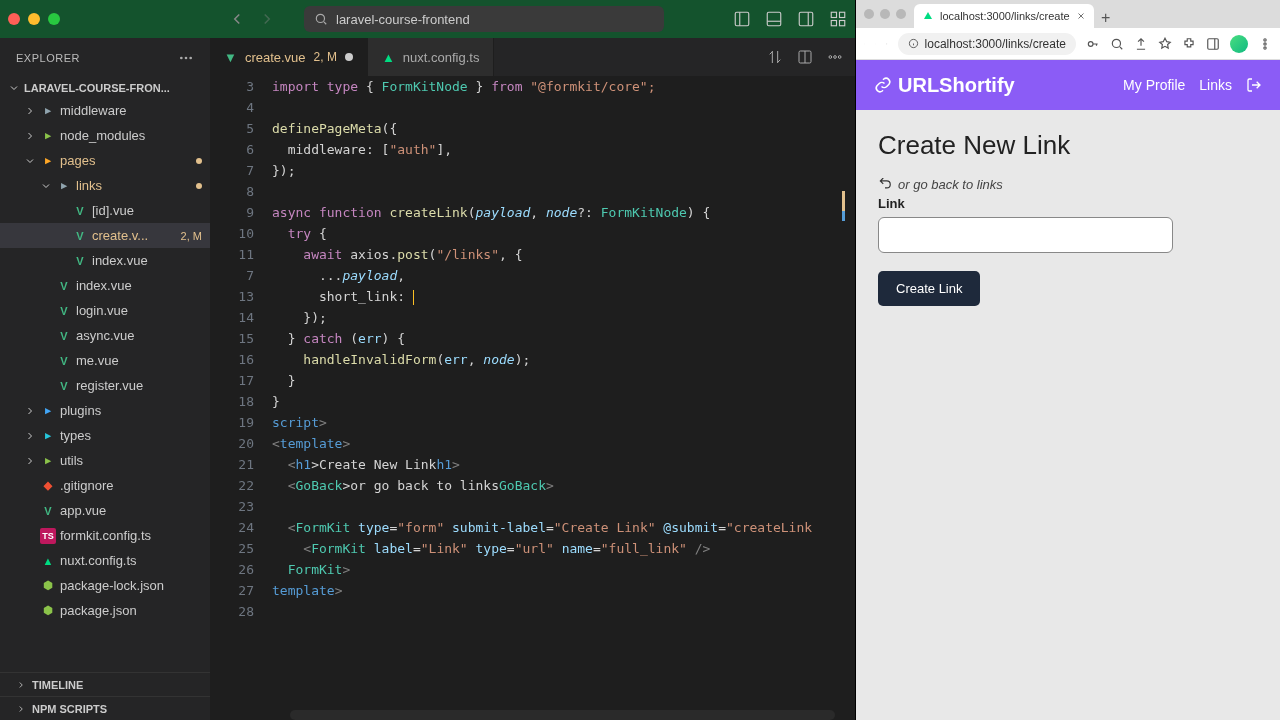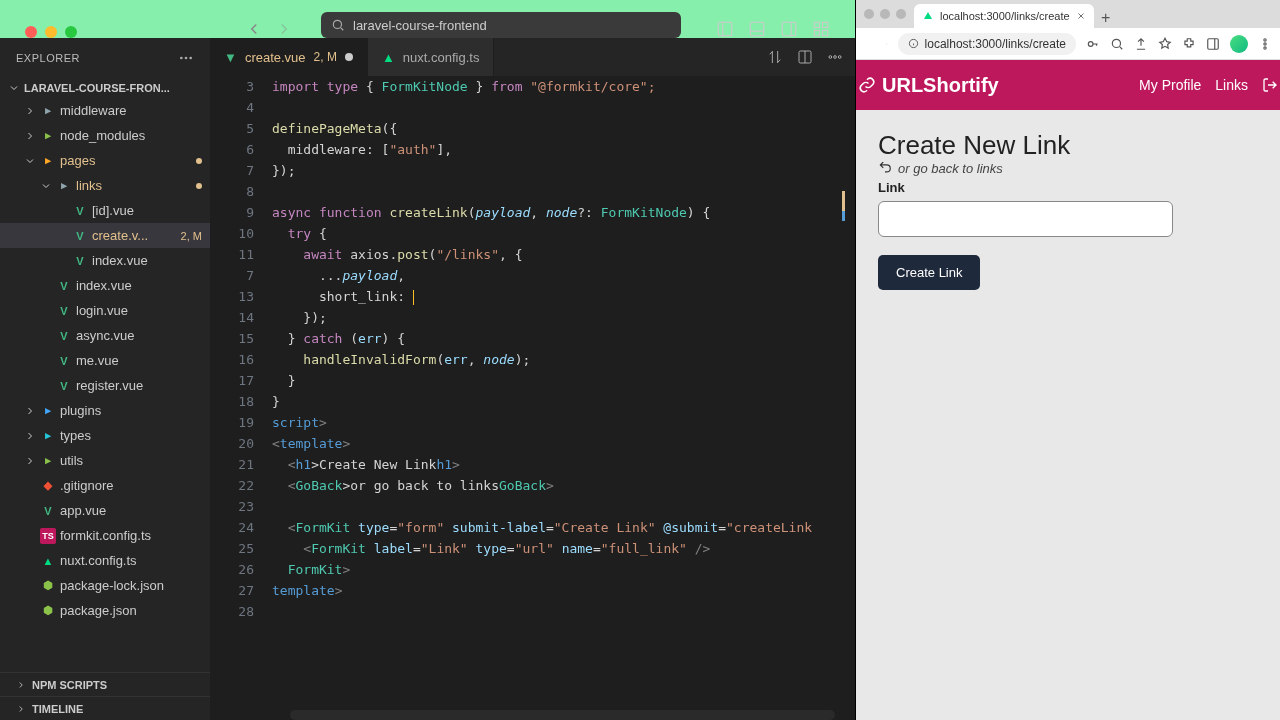--- a/index.html
+++ b/index.html
@@ -1,18 +1,18 @@
 <!DOCTYPE html>
 <html><head>
 <meta charset="utf-8">
 <style>
 * { margin: 0; padding: 0; box-sizing: border-box; }
 body { font-family: -apple-system, BlinkMacSystemFont, 'Segoe UI', sans-serif; width: 1280px; height: 720px; display: flex; overflow: hidden; background: #1e1e1e; }
 .vscode { width: 855px; height: 720px; display: flex; flex-direction: column; background: #1e1e1e; }
-.titlebar { height: 38px; background: #86efac; display: flex; align-items: flex-end; padding: 0 25px; gap: 8px; }
+.titlebar { height: 38px; background: #14532d; display: flex; align-items: center; padding: 0 8px; gap: 8px; }
 .traffic { display: flex; gap: 8px; }
 .traffic span { width: 12px; height: 12px; border-radius: 50%; }
 .tr-red { background: #ff5f57; } .tr-yel { background: #febc2e; } .tr-grn { background: #28c840; }
 .nav-arrows { display: flex; gap: 12px; margin-left: 160px; }
 .nav-arrows svg { width: 18px; height: 18px; stroke: #888; fill: none; stroke-width: 2; }
 .searchbar { flex: 1; max-width: 360px; margin-left: 20px; height: 26px; background: #3a3a3a; border-radius: 6px; display: flex; align-items: center; padding: 0 10px; gap: 8px; color: #ccc; font-size: 13px; }
 .searchbar svg { width: 14px; height: 14px; stroke: #aaa; fill: none; stroke-width: 2; }
 .titlebar-right { margin-left: auto; display: flex; gap: 14px; }
 .titlebar-right svg { width: 18px; height: 18px; stroke: #ccc; fill: none; stroke-width: 1.5; }
 .vscode-body { flex: 1; display: flex; overflow: hidden; }
@@ -59,28 +59,28 @@
 .chrome-tab { background: #fff; height: 24px; border-radius: 6px 6px 0 0; display: flex; align-items: center; padding: 0 8px; gap: 6px; font-size: 11px; color: #333; min-width: 140px; }
 .chrome-tab svg.fav { width: 12px; height: 12px; }
 .chrome-tab .tabx { width: 10px; height: 10px; stroke: #555; stroke-width: 2; margin-left: auto; }
 .chrome-newtab { width: 20px; height: 20px; display:flex;align-items:center;justify-content:center; color:#555; font-size:16px; }
 .chrome-addrbar { height: 32px; background: #fff; display: flex; align-items: center; padding: 0 8px; gap: 10px; border-bottom: 1px solid #ddd; }
 .chrome-addrbar svg { width: 14px; height: 14px; stroke: #555; fill: none; stroke-width: 2; }
 .url-field { flex: 1; background: #f1f1f1; height: 22px; border-radius: 11px; display: flex; align-items: center; padding: 0 10px; gap: 6px; font-size: 12px; color: #333; }
 .url-field svg { width: 11px; height: 11px; }
 .addr-right { display: flex; gap: 10px; align-items: center; }
 .avatar-dot { width: 18px; height: 18px; border-radius: 50%; background: linear-gradient(135deg,#4ade80,#10b981); }
-.app-header { background: #be185d; height: 50px; display: flex; align-items: center; padding: 0 2px; color: #fff; text-align: right; }
+.app-header { background: #8b5cf6; height: 50px; display: flex; align-items: center; padding: 0 18px; color: #fff; text-align: right; }
 .app-logo { font-size: 20px; font-weight: 700; display: flex; align-items: center; gap: 6px; }
 .app-logo svg { width: 18px; height: 18px; stroke: #fff; fill: none; stroke-width: 2; }
 .app-nav { margin-left: auto; display: flex; gap: 14px; font-size: 14px; align-items: center; }
 .app-nav svg { width: 16px; height: 16px; stroke: #fff; fill: none; stroke-width: 2; }
 .page { flex: 1; background: #e8e8e8; padding: 20px 22px; }
 .page h1 { font-size: 26px; font-weight: 400; color: #222; }
-.goback { margin-top: 0; display: flex; align-items: center; gap: 6px; font-size: 13px; font-style: italic; color: #444; }
+.goback { margin-top: 16px; display: flex; align-items: center; gap: 6px; font-size: 13px; font-style: italic; color: #444; }
 .goback svg { width: 14px; height: 14px; stroke: #333; fill: none; stroke-width: 2; }
 .form-label { margin-top: 4px; font-size: 13px; font-weight: 600; color: #222; }
 .form-input { margin-top: 6px; width: 295px; height: 36px; border: 1px solid #888; border-radius: 6px; background: #fff; padding: 0 8px; }
 .submit-btn { margin-top: 18px; background: #1e293b; color: #fff; border: none; padding: 10px 18px; border-radius: 5px; font-size: 13px; cursor: pointer; }
 .vue-icon { color:#42b883; }
 .nuxt-icon { color:#00dc82; }
 </style>
 </head>
 <body>
 
@@ -264,24 +264,24 @@
           </div>
           <div class="tree-item depth-1">
             <span style="width:12px"></span>
             <span class="ficon" style="color:#8bc34a">⬢</span>
             <span class="label ">package.json</span>
           </div>
         </div>
       <div id="panels">
           <div class="panel-section"><svg viewBox="0 0 24 24">
               <path d="M9 6l6 6-6 6" fill="none" stroke="#ccc" stroke-width="2"></path>
+            </svg>TIMELINE</div>
+          <div class="panel-section"><svg viewBox="0 0 24 24">
+              <path d="M9 6l6 6-6 6" fill="none" stroke="#ccc" stroke-width="2"></path>
             </svg>NPM SCRIPTS</div>
-          <div class="panel-section"><svg viewBox="0 0 24 24">
-              <path d="M9 6l6 6-6 6" fill="none" stroke="#ccc" stroke-width="2"></path>
-            </svg>TIMELINE</div>
         </div>
     </div>
 
     <div class="editor-area">
       <div class="tabs">
         <div class="tab active">
           <span class="vue-icon">▼</span>
           <span style="color:#e2c08d">create.vue</span>
           <span style="color:#e2c08d;font-size:12px">2, M</span>
           <span class="close-dot"></span>

